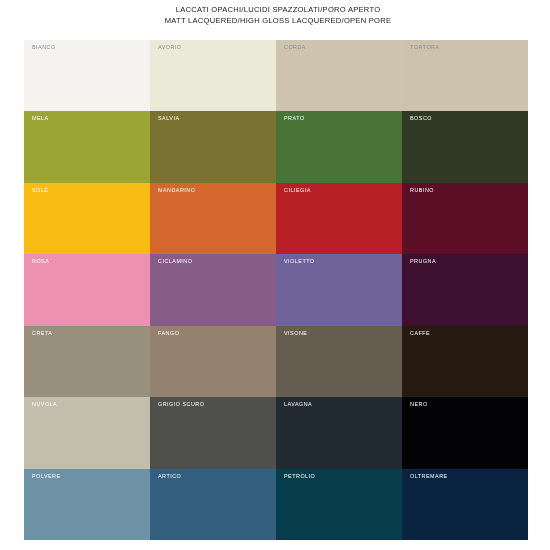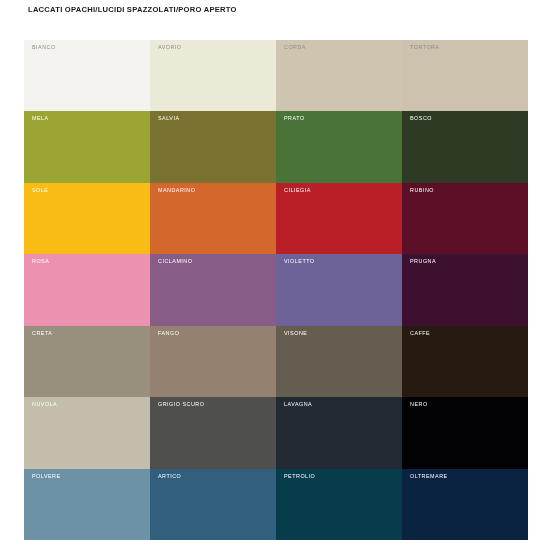--- a/index.html
+++ b/index.html
@@ -20,25 +20,26 @@
     box-sizing: border-box;
   }
   .header {
     position: absolute;
     left: 28px;
     top: 5px;
     width: 500px;
   }
   .header-line {
     font-size: 7.6px;
-    font-weight: bold;
+    font-weight: normal;
     letter-spacing: 0.25px;
     color: #1a1a1a;
     line-height: 10.5px;
     white-space: nowrap;
+    text-align: center;
   }
   .swatch-grid {
     position: absolute;
     left: 24px;
     top: 40px;
     width: 504px;
     height: 500px;
     display: grid;
     grid-template-columns: repeat(4, 1fr);
     grid-template-rows: repeat(7, 1fr);
@@ -63,20 +64,21 @@
   .light-label { color: #8d8d8d; }
   .dark-label  { color: #ffffff; }
 </style>
 </head>
 <body>
 
 <div class="page">
 
   <div class="header">
     <div class="header-line">LACCATI OPACHI/LUCIDI SPAZZOLATI/PORO APERTO</div>
+    <div class="header-line">MATT LACQUERED/HIGH GLOSS LACQUERED/OPEN PORE</div>
   </div>
 
   <div class="swatch-grid">
       <div class="swatch" style="background: rgb(244, 243, 240);">
         <span class="swatch-label light-label">BIANCO</span>
       </div>
       <div class="swatch" style="background: rgb(235, 233, 216);">
         <span class="swatch-label light-label">AVORIO</span>
       </div>
       <div class="swatch" style="background: rgb(206, 196, 176);">

